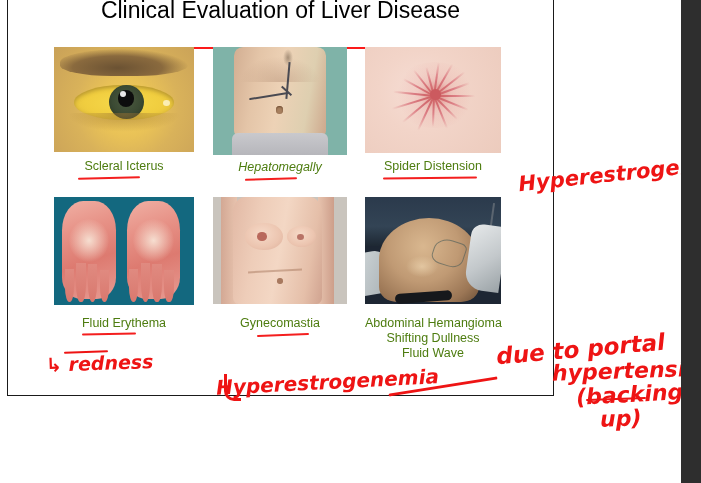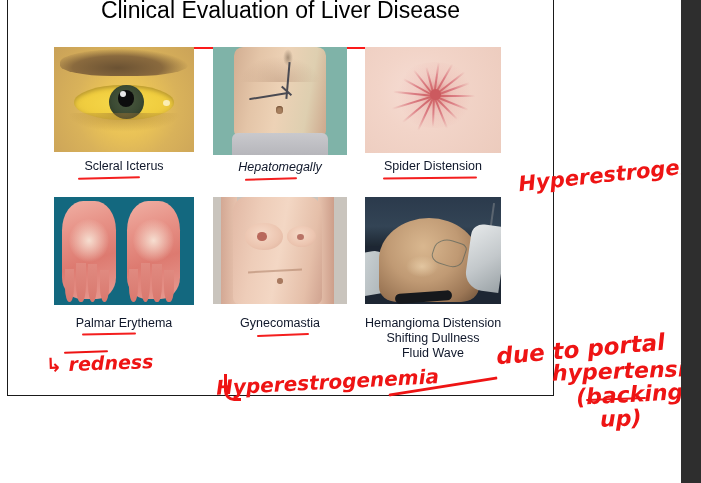--- a/index.html
+++ b/index.html
@@ -40,21 +40,21 @@
   }
 
   
   .cell{position:absolute;}
   .photo{
     position:absolute;left:0;top:0;overflow:hidden;
     border:0;
   }
   .cap{
     position:absolute;width:100%;text-align:center;
-    font-size:12.5px;color:#0f172a;line-height:15px;white-space:nowrap;
+    font-size:12.5px;color:#4d7c0f;line-height:15px;white-space:nowrap;
   }
   .cap-ul{
     position:absolute;height:2px;background:#f41f1f;border-radius:1px;
   }
 
   
   
   .eye{width:100%;height:100%;background:
      radial-gradient(circle at 52% 58%, #f3cf5d 0%, #e9c257 30%, #d9b25a 55%, #c9a158 100%);
      position:relative;}
@@ -253,21 +253,21 @@
           </div>
           <div class="hand r">
             <div class="pad"></div>
             <div class="f f1"></div>
               <div class="f f2"></div>
               <div class="f f3"></div>
               <div class="f f4"></div>
           </div>
         </div>
       </div>
-      <div class="cap" style="top:119px;left:0;">Palmar Erythema</div>
+      <div class="cap" style="top:119px;left:0;">Fluid Erythema</div>
       <div class="cap-ul" style="left:28px;top:136px;width:54px;transform:rotate(-1deg);"></div>
     </div>
 
     <div class="cell" style="left:205px;top:214px;width:134px;height:160px;">
       <div class="photo" style="width:134px;height:107px;">
         <div class="gyn">
           <div class="arm l"></div>
             <div class="arm r"></div>
           <div class="torso"></div>
           <div class="breast"></div>
@@ -288,21 +288,21 @@
           <div class="bg2"></div>
             <div class="cable"></div>
           <div class="sheet3"></div>
           <div class="dome"></div>
             <div class="shine"></div>
             <div class="vein"></div>
           <div class="sheet2"></div>
             <div class="belt"></div>
         </div>
       </div>
-      <div class="cap" style="top:119px;left:0;">Hemangioma Distension</div>
+      <div class="cap" style="top:119px;left:0;">Abdominal Hemangioma</div>
       <div class="cap" style="top:134px;left:0;">Shifting Dullness</div>
       <div class="cap" style="top:149px;left:0;">Fluid Wave</div>
     </div>
 
   </div>
 </div>
 
 <div class="ink" style="left:518px;top:160px;font-size:21px;transform:rotate(-6deg);">Hyperestrogenemia</div>
 
 <div class="ink" style="left:46px;top:352px;font-size:19px;transform:rotate(-2deg);">↳ redness</div>

